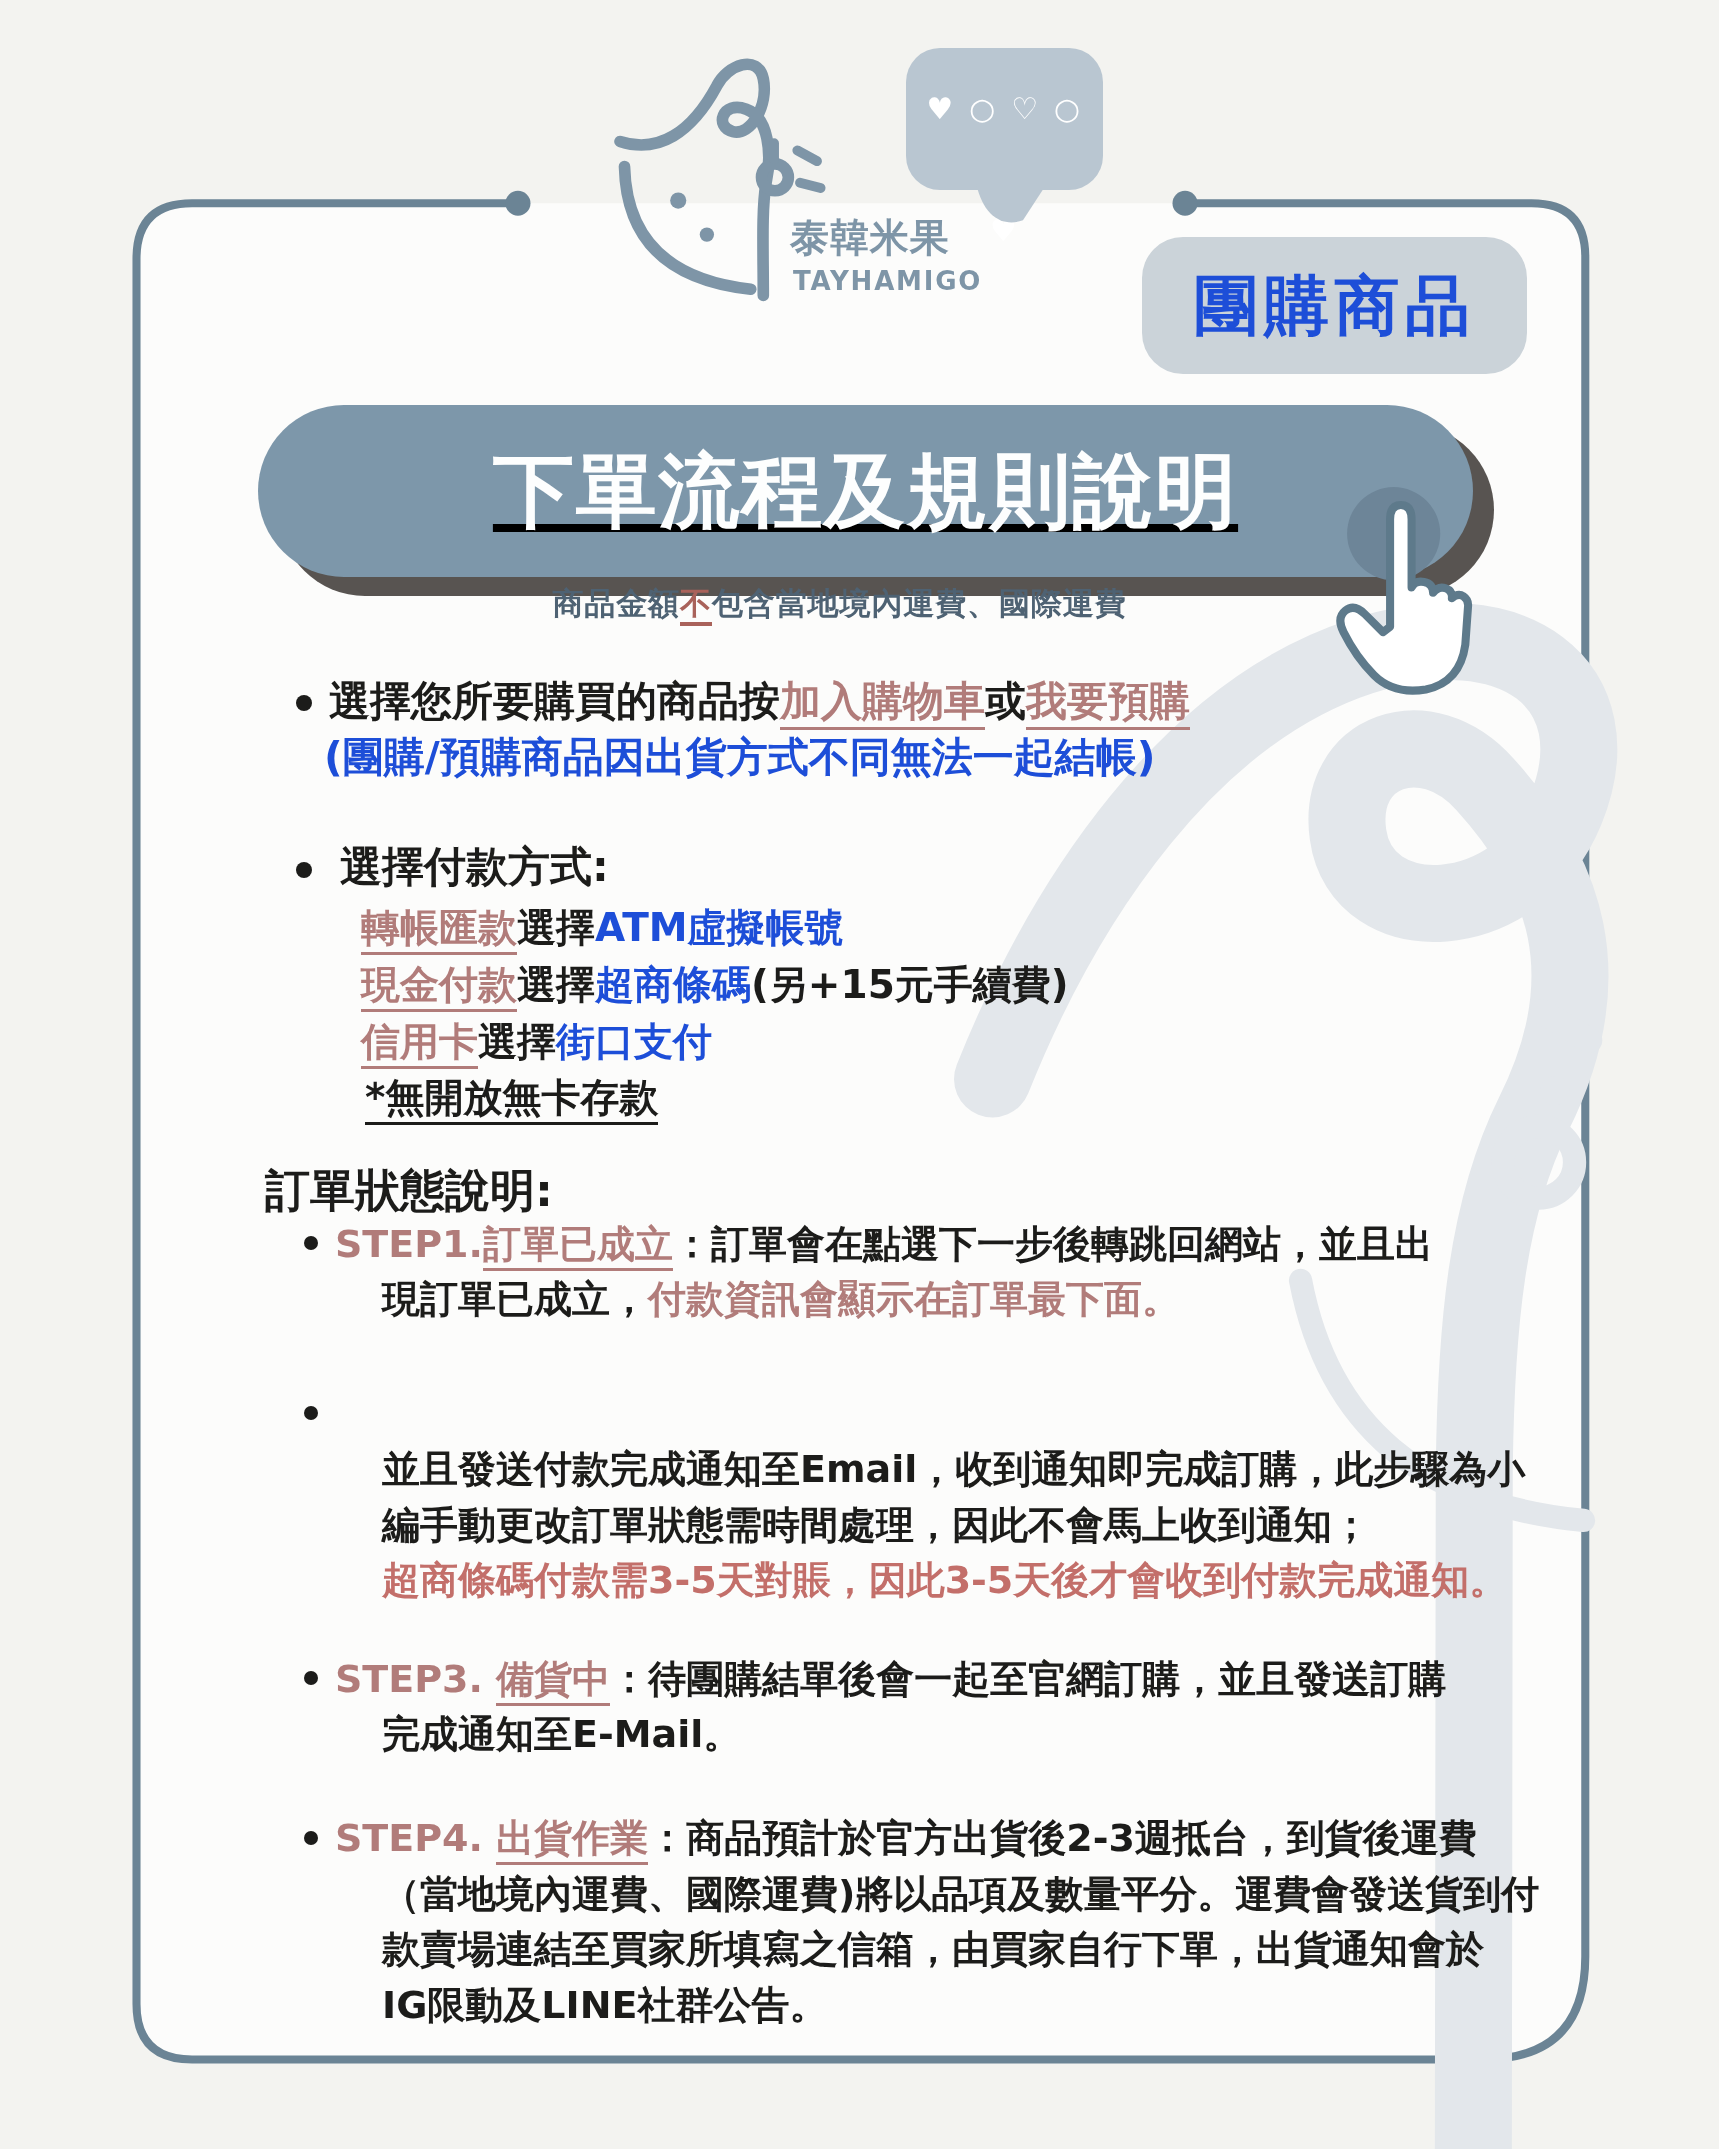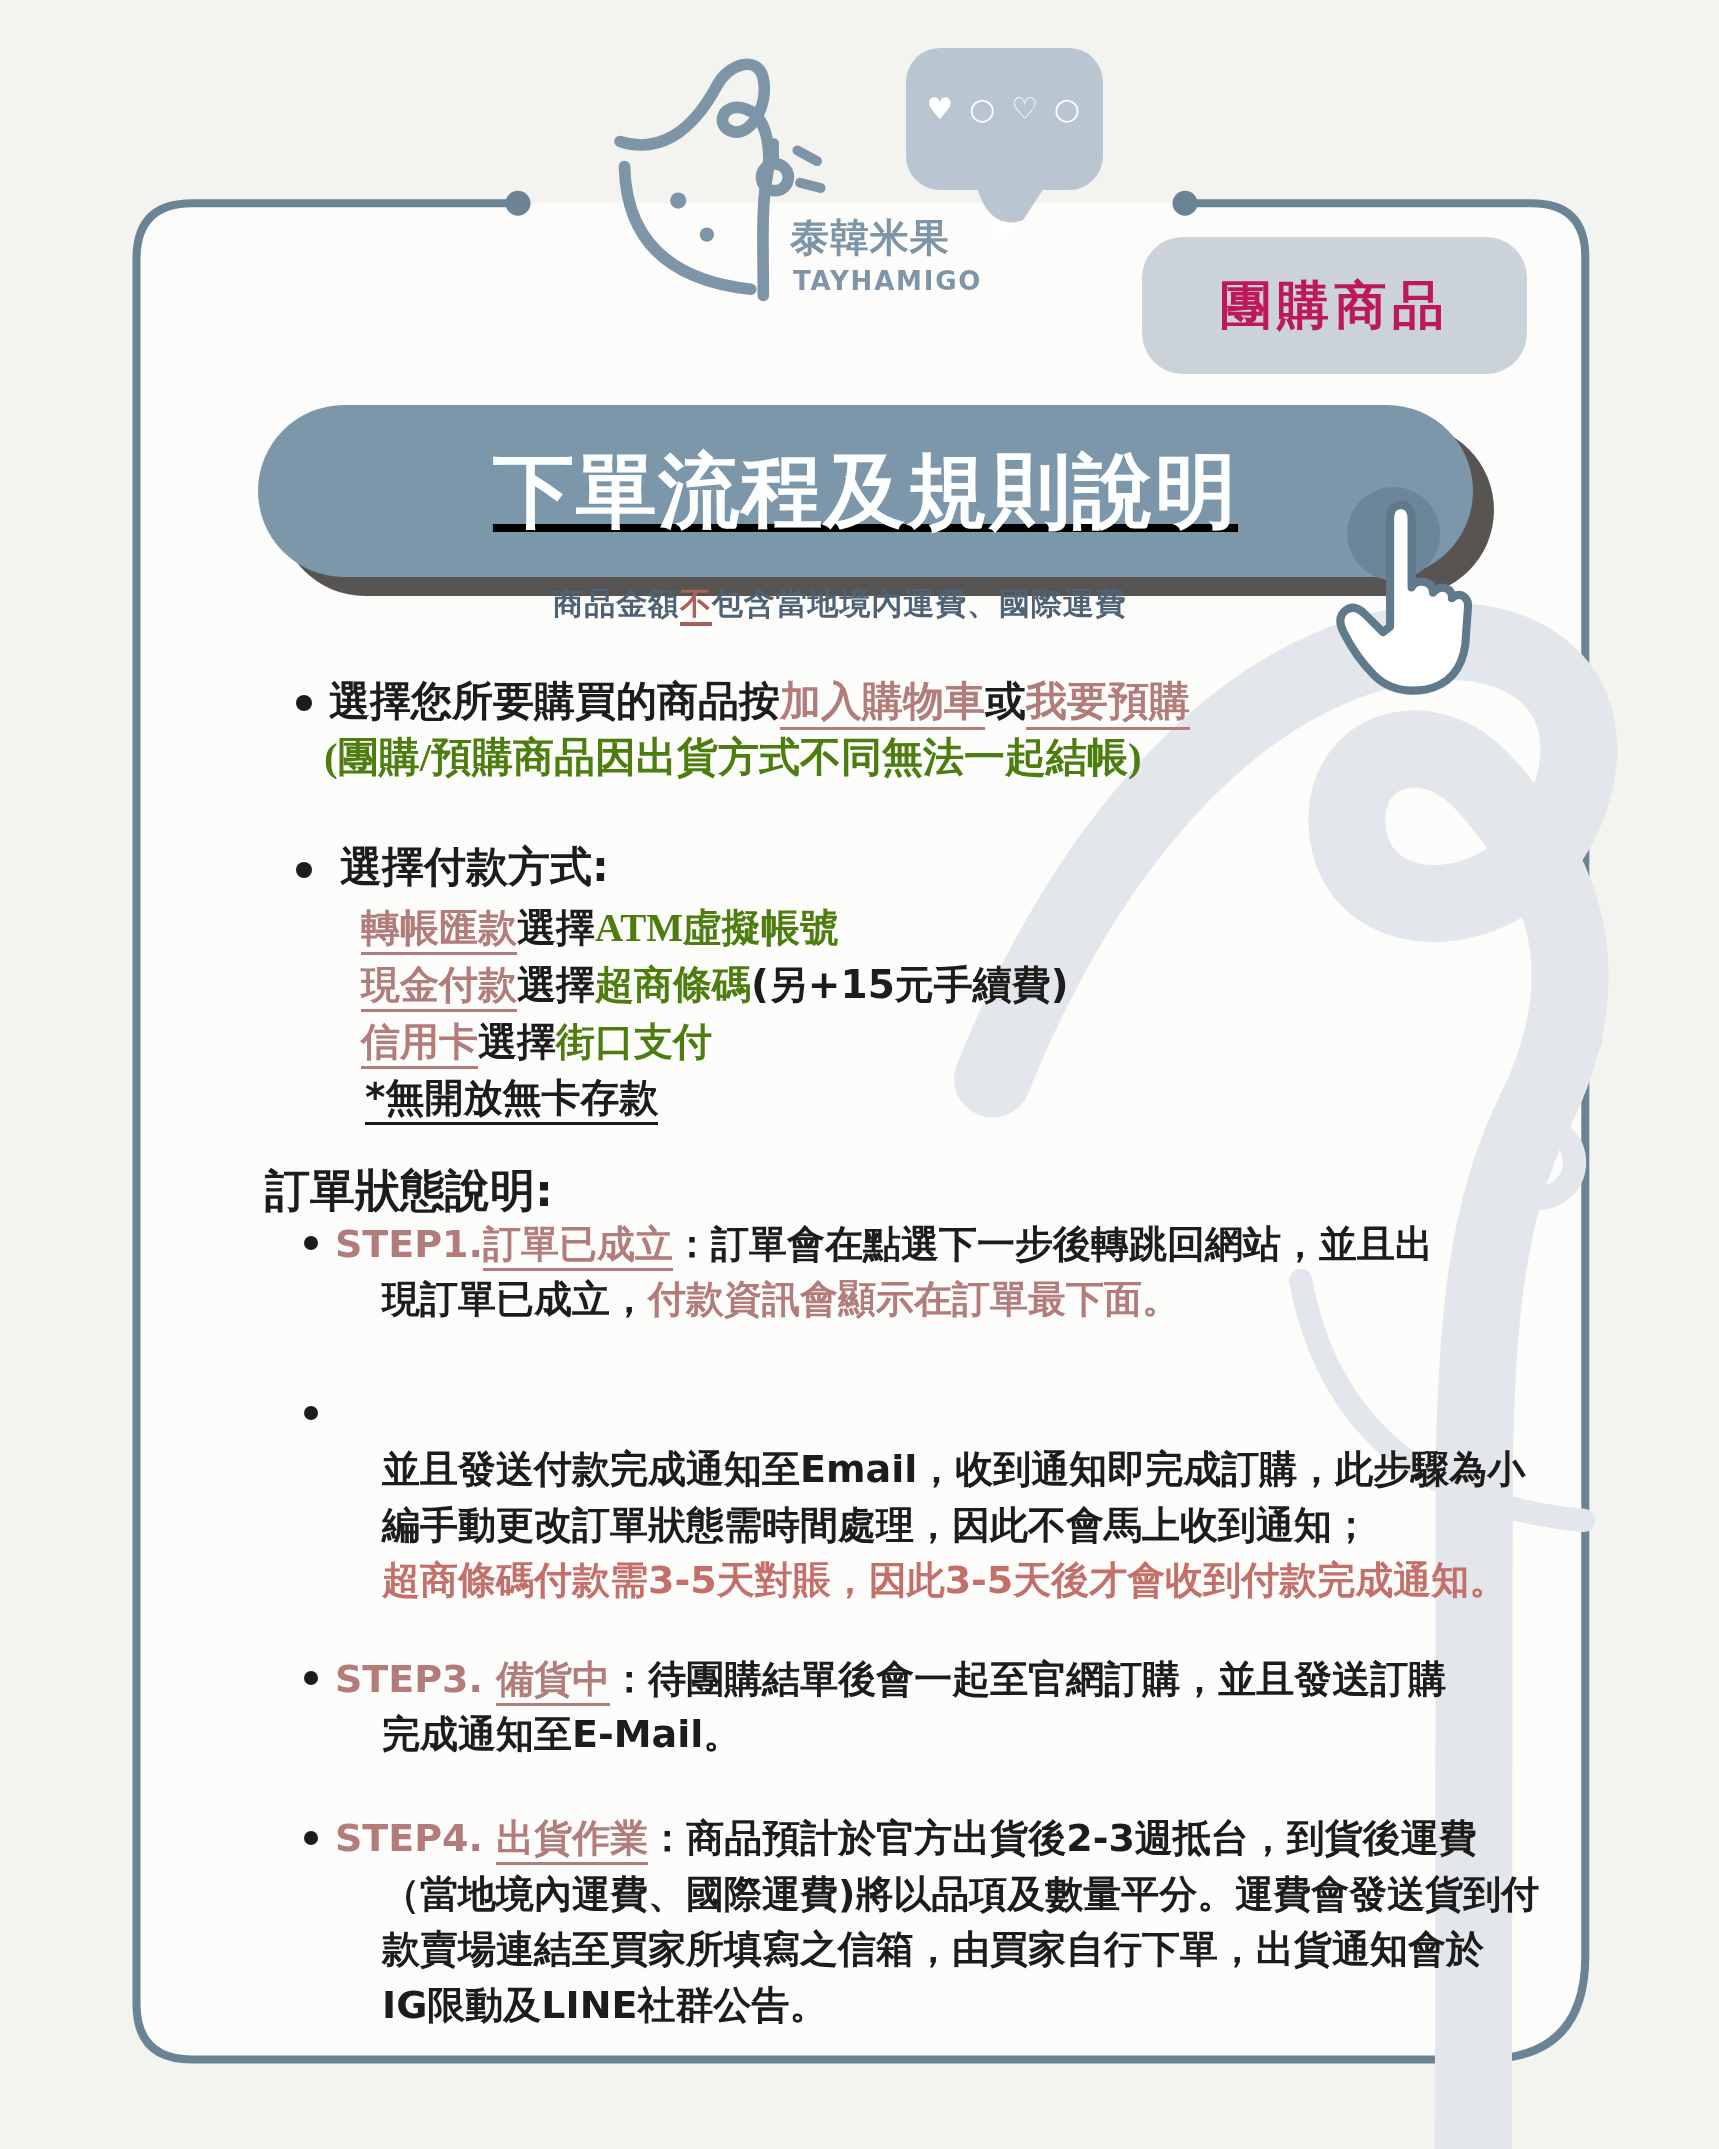--- a/index.html
+++ b/index.html
@@ -10,33 +10,33 @@
     font-weight:bold;
     position:relative;
     overflow:hidden;
   }
   #canvas{position:absolute;left:0;top:0;width:1720px;height:2149px;}
   .layer{position:absolute;left:0;top:0;width:1720px;height:2149px;pointer-events:none;}
   .t{position:absolute;white-space:nowrap;line-height:1.18;}
   .dot{position:absolute;background:#1c1c1a;border-radius:50%;}
   
   .ink{color:#1c1c1a;}
-  .slate{color:#4d7c0f;font-family:Liberation Serif, serif;}
+  .slate{color:#1d4ed8;}
   .subtle{color:#4e6273;}
   .pink{color:#b17c7a;}
   .red{color:#c36f6a;}
   .u{border-bottom:3.6px solid currentColor;padding-bottom:1.8px;}
   .u-red{border-bottom:4.5px solid #a9625a;padding-bottom:0.9px;}
   
   .banner-shadow{position:absolute;left:279px;top:424px;width:1215px;height:172px;border-radius:86px;background:#585451;}
   .banner{position:absolute;left:258px;top:405px;width:1215px;height:172px;border-radius:86px;background:#7d97aa;text-align:center;text-decoration:underline;}
   .banner span{display:block;line-height:172px;font-size:81px;letter-spacing:1.8px;color:#fdfefe;}
   
   .badge{position:absolute;left:1142px;top:237px;width:385px;height:137px;border-radius:41px;background:#cbd3d9;text-align:center;}
-  .badge span{display:block;line-height:137px;font-size:52px;letter-spacing:5.4px;color:#be185d;}
+  .badge span{display:block;line-height:137px;font-size:65px;letter-spacing:5.4px;color:#1d4ed8;}
   
   .brand-zh{position:absolute;left:790px;top:215px;font-size:39px;letter-spacing:0.9px;color:#7e95a7;}
   .brand-en{position:absolute;left:793px;top:266px;font-size:26px;letter-spacing:1.8px;color:#7e95a7;}
   
   .bubble{position:absolute;left:906px;top:48px;width:197px;height:142px;border-radius:34px;background:#b9c6d1;text-align:center;}
   .bubble span{display:block;line-height:122px;font-size:30px;letter-spacing:2.7px;color:#ffffff;}
   
   .subtitle{position:absolute;left:115px;top:585px;width:1449px;text-align:center;font-size:31px;letter-spacing:0.9px;}
   
   .f46{font-size:41px;} .f47{font-size:42px;} .f44{font-size:39px;margin-left:16px;} .f50{font-size:45px;} .f42{font-size:38px;}

